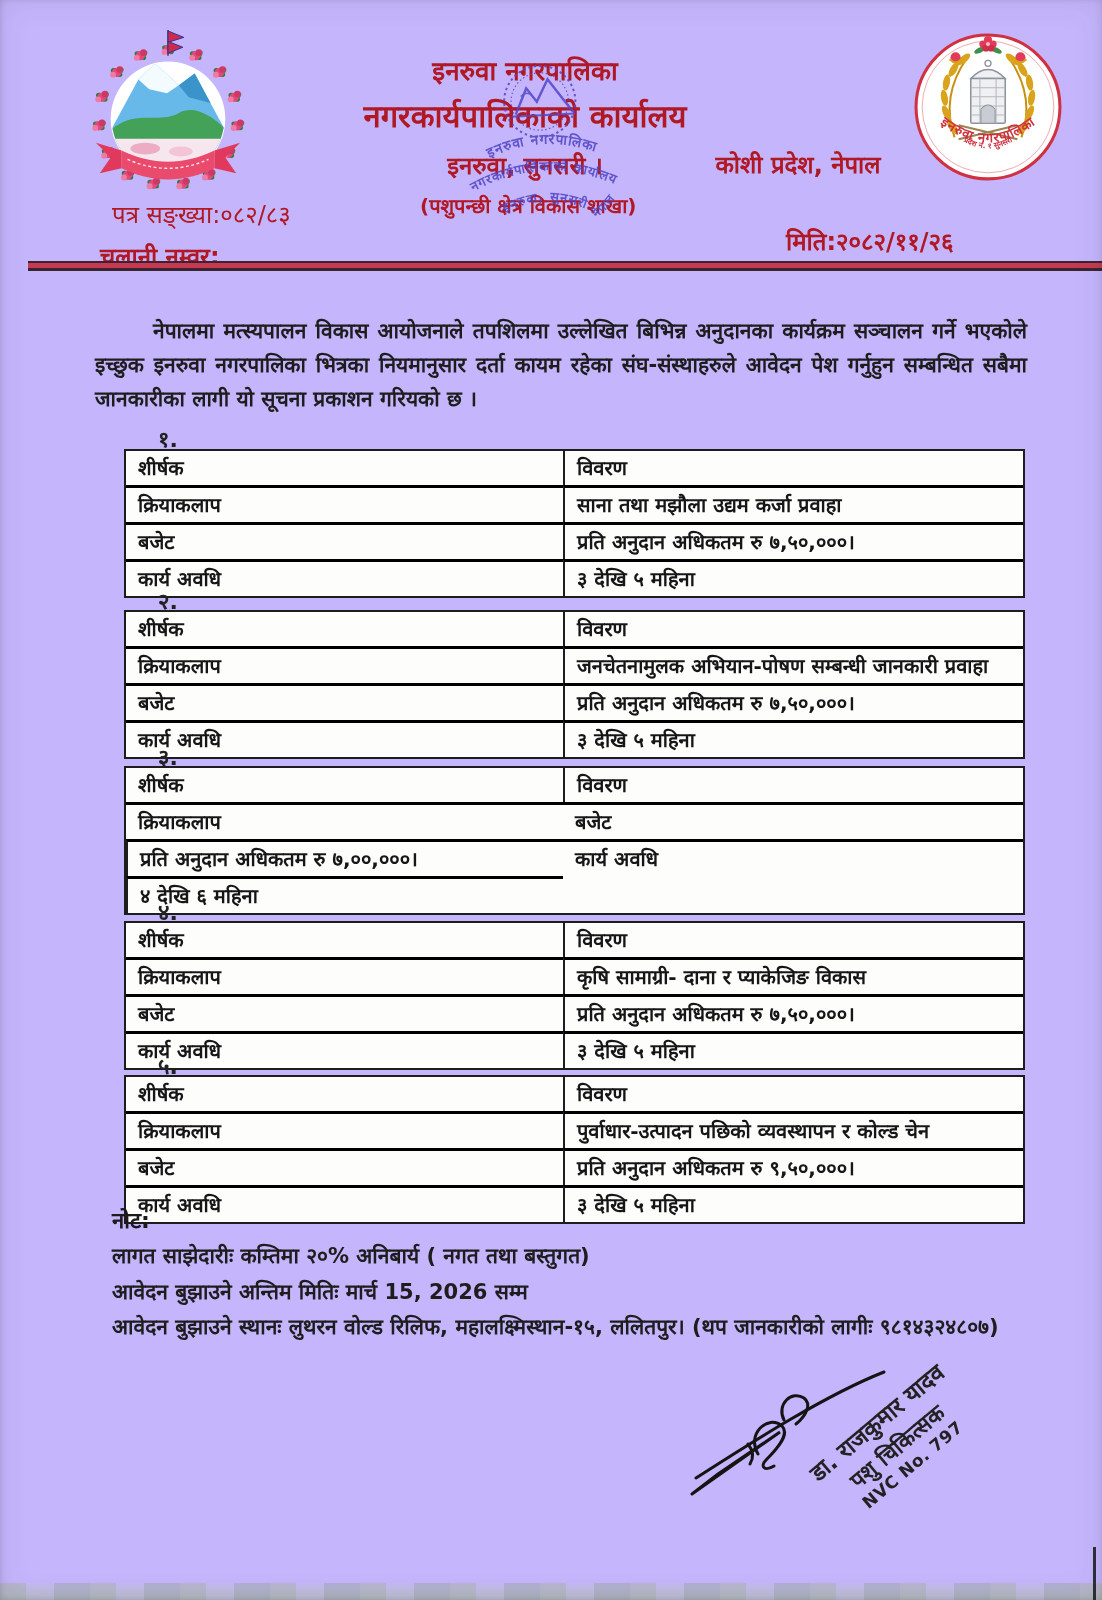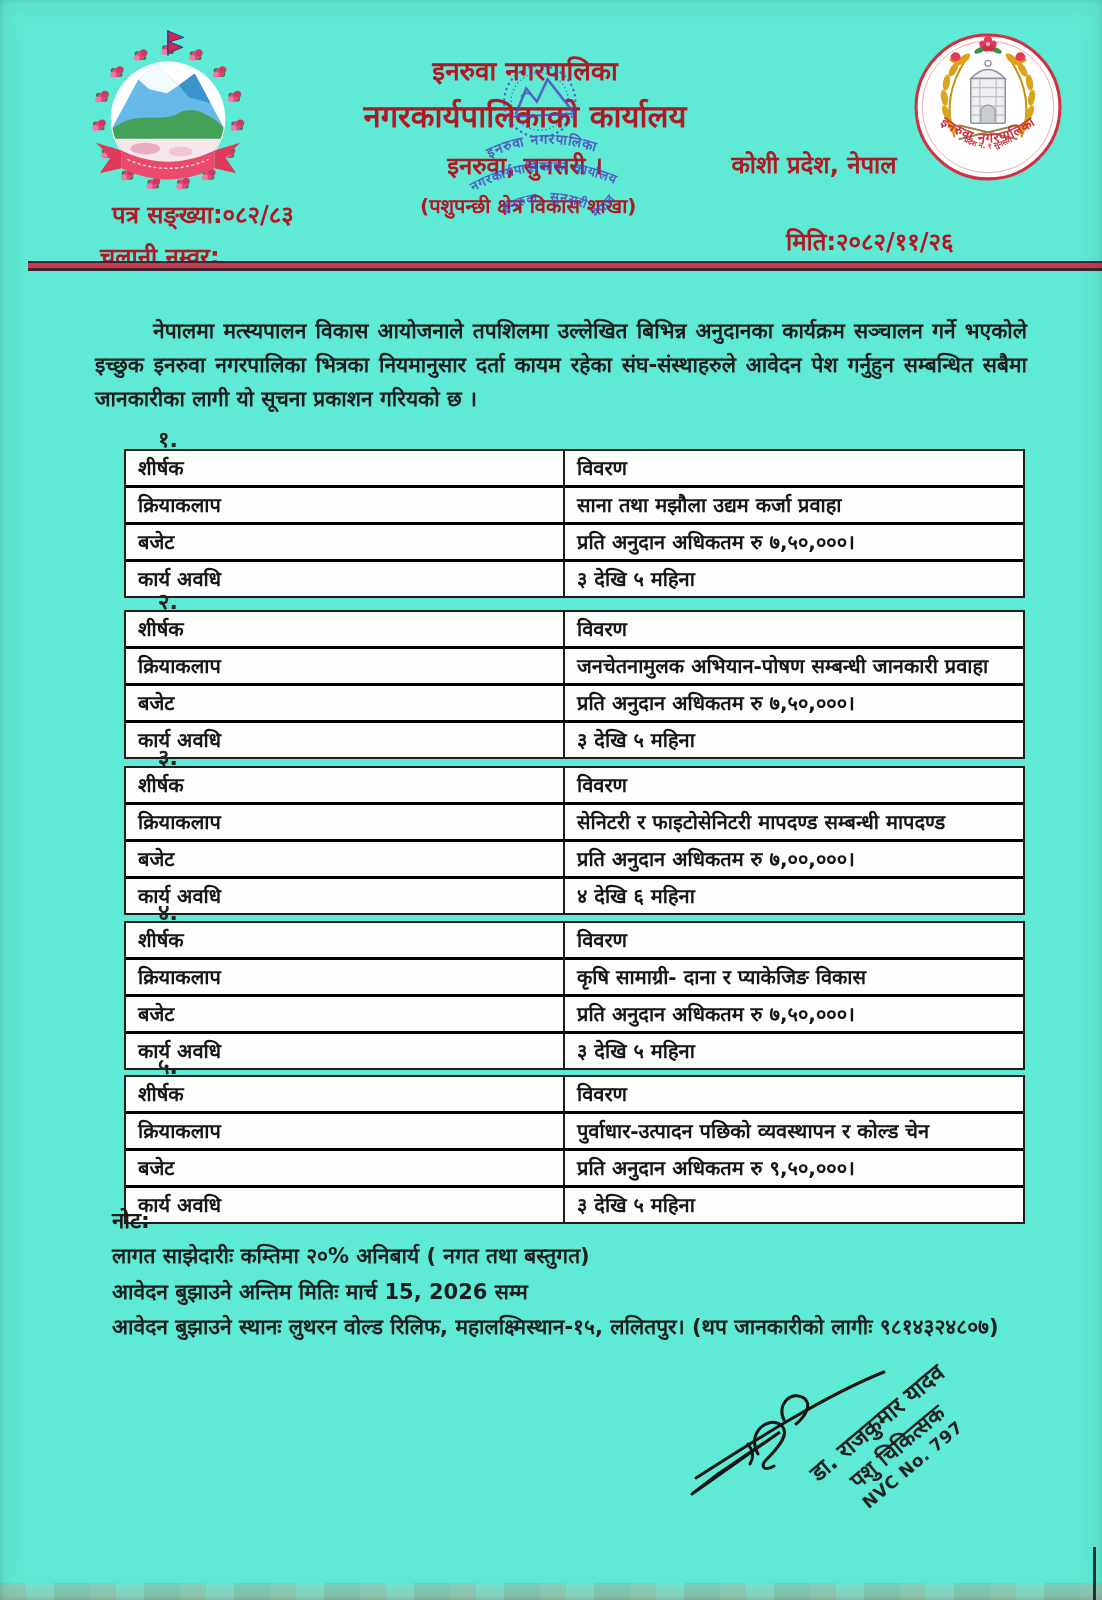--- a/index.html
+++ b/index.html
@@ -1,34 +1,34 @@
 <!DOCTYPE html>
 <html><head>
 <meta charset="utf-8">
 <style>
   html,body{margin:0;padding:0;background:#9a9a9a;}
   .page{
     position:relative;width:1102px;height:1600px;margin:0 auto;
-    background:#5eead4;overflow:hidden;
+    background:#c4b5fd;overflow:hidden;
     font-family:"DejaVu Sans","Liberation Sans",sans-serif;
     color:#1b1b1b;
   }
   .page::after{
     content:"";position:absolute;inset:0;pointer-events:none;
     box-shadow:inset 0 0 30px rgba(60,60,55,.10), inset 3px 0 8px -4px rgba(0,0,0,.18), inset -3px 0 8px -4px rgba(0,0,0,.12);
   }
   .abs{position:absolute;}
   
   .red{color:#b01824;}
   .hdr1{left:330px;top:52px;width:390px;text-align:center;font-size:26px;font-weight:700;}
   .hdr2{left:260px;top:94px;width:530px;text-align:center;font-size:31px;font-weight:700;}
   .hdr3{left:380px;top:148px;width:290px;text-align:center;font-size:24px;font-weight:700;}
-  .hdr-prov{left:704px;top:147px;width:220px;text-align:center;font-size:24px;font-weight:700;}
+  .hdr-prov{left:688px;top:147px;width:220px;text-align:center;font-size:24px;font-weight:700;}
   .hdr-branch{left:420px;top:192px;width:280px;font-size:20px;font-weight:700;}
-  .meta-letter{left:112px;top:197px;font-size:24px;font-weight:700;}
+  .meta-letter{left:112px;top:197px;font-size:24px;font-weight:400;}
   .meta-dispatch{left:100px;top:239px;font-size:24px;font-weight:700;}
   .meta-date{left:786px;top:224px;font-size:24px;font-weight:700;}
   .emblem-left{left:84px;top:28px;width:168px;height:168px;}
   .emblem-right{left:912px;top:24px;width:152px;height:176px;}
   .stamp-blue{left:448px;top:40px;width:188px;height:208px;opacity:.85;transform:rotate(-3deg);z-index:5;}
   
   .rule{left:28px;top:261px;width:1074px;height:5px;background:#c63b52;
         border-top:2px solid #3a2430;border-bottom:3px solid #3a2430;}
   .title{left:0;top:274px;width:1000px;text-align:center;font-size:30px;font-weight:700;color:#161616;}
   .body-par{left:95px;top:314px;width:932px;margin:0;font-size:21px;line-height:34px;
@@ -243,21 +243,20 @@
     <div class="cell rightc">प्रति अनुदान अधिकतम रु ७,५०,०००।</div>
     <div class="cell">कार्य अवधि</div>
     <div class="cell rightc">३ देखि ५ महिना</div>
   </div>
 
   <div class="abs tbl-no" style="top:741px;">३.</div>
   <div class="abs tbl" style="top:766px;">
     <div class="cell first">शीर्षक</div>
     <div class="cell first rightc">विवरण</div>
     <div class="cell">क्रियाकलाप</div>
-    <div class="cell rightc">सेनिटरी र फाइटोसेनिटरी मापदण्ड सम्बन्धी मापदण्ड</div>
     <div class="cell">बजेट</div>
     <div class="cell rightc">प्रति अनुदान अधिकतम रु ७,००,०००।</div>
     <div class="cell">कार्य अवधि</div>
     <div class="cell rightc">४ देखि ६ महिना</div>
   </div>
 
   <div class="abs tbl-no" style="top:896px;">४.</div>
   <div class="abs tbl" style="top:921px;">
     <div class="cell first">शीर्षक</div>
     <div class="cell first rightc">विवरण</div>

